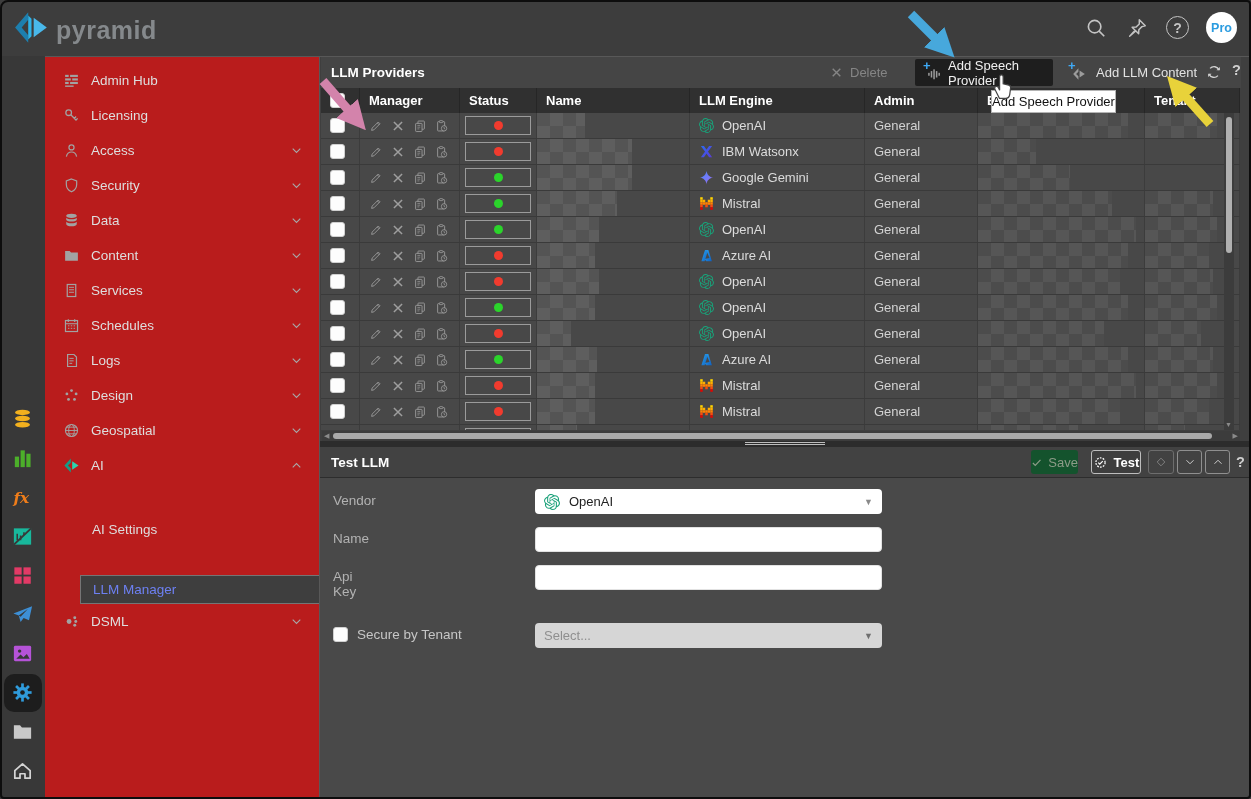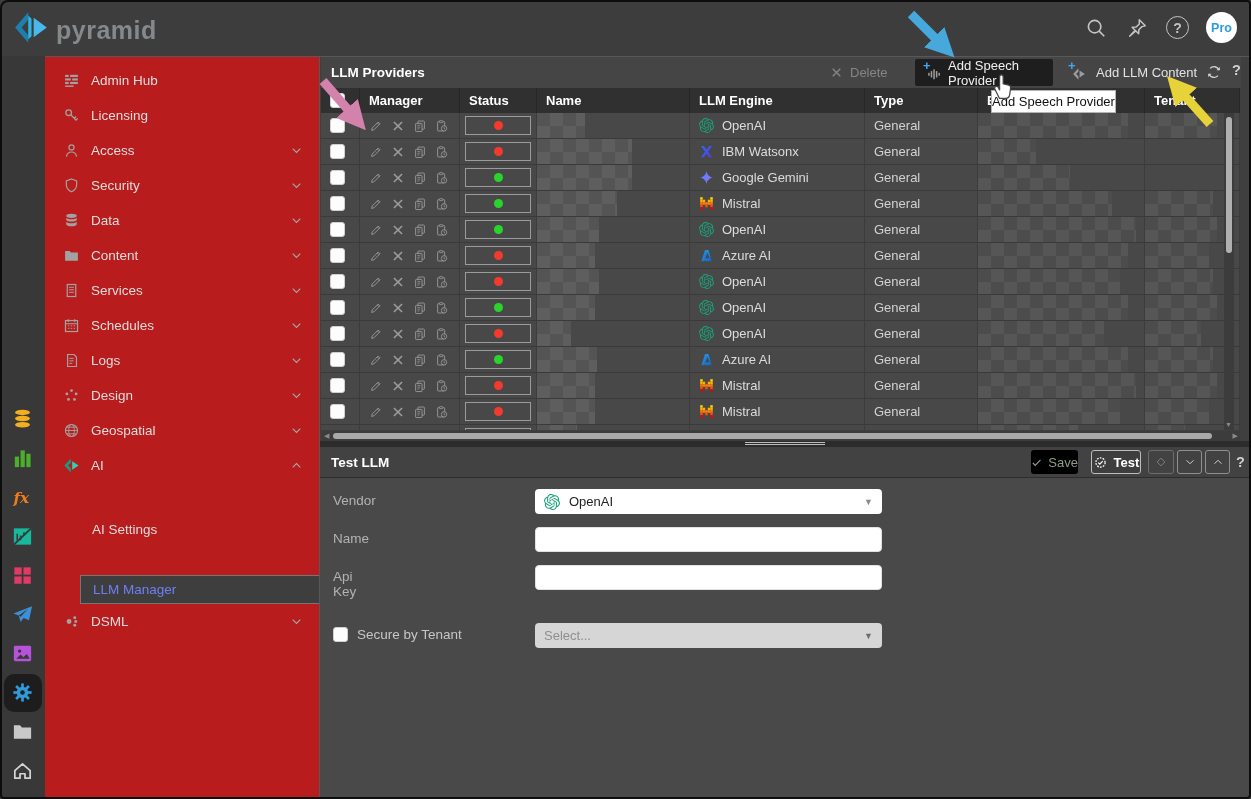--- a/index.html
+++ b/index.html
@@ -92,21 +92,21 @@
   
   .splitter { position:absolute; left:320px; top:441px; right:2px; height:6px; background:#2c2c2c; cursor:row-resize; }
   .grip { position:absolute; left:50%; top:1px; width:80px; height:4px; transform:translateX(-50%);
           background:linear-gradient(#bdbdbd 1px, transparent 1px, transparent 2px, #bdbdbd 2px, #bdbdbd 3px, transparent 3px); }
 
   
   .edit { position:absolute; left:320px; top:447px; right:2px; bottom:2px; background:#494949; }
   .edit-titlebar { position:absolute; left:0; top:0; right:0; height:31px; background:#424242; border-bottom:1px solid #2d2d2d; }
   .edit-title { position:absolute; left:11px; top:8px; font-weight:bold; color:#fff; font-size:13.5px; }
   .ebtn { position:absolute; top:3px; height:24px; display:flex; align-items:center; justify-content:center; gap:6px; border-radius:3px; cursor:pointer; font-size:13px; }
-  .btn-save { left:711px; width:47px; background:#000000; color:#8d9b88; }
+  .btn-save { left:711px; width:47px; background:#14532d; color:#8d9b88; }
   .btn-save svg { width:13px; height:13px; }
   .btn-test { left:771px; width:50px; background:#3e3e3e; border:1px solid #bdbdbd; color:#fff; font-weight:bold; }
   .btn-test svg { width:15px; height:15px; }
   .btn-sq { background:transparent; border:1px solid #8f8f8f; color:#cfcfcf; }
   .btn-diamond { left:828px; width:26px; color:#8a8a8a; border-color:#6d6d6d; }
   .btn-diamond svg, .btn-sq svg { width:12px; height:12px; }
   .btn-dn { left:857px; width:25px; }
   .btn-up { left:885px; width:25px; }
   .edit-help { position:absolute; left:916px; top:7px; color:#cfcfcf; font-weight:bold; font-size:14.5px; cursor:pointer; }
 
@@ -600,21 +600,21 @@
 </div>
 
 <div class="thead">
   <div class="th th-cb">
       <span class="cb"></span>
     </div>
   <div class="th">Manager</div>
   <div class="th">Status</div>
   <div class="th">Name</div>
   <div class="th">LLM Engine</div>
-  <div class="th">Type</div>
+  <div class="th">Admin</div>
   <div class="th">E</div>
   <div class="th">Tenant</div>
 </div>
 
 <div class="rows">
     <div class="trow">
     <div class="td td-cb">
         <span class="cb"></span>
       </div>
     <div class="td td-actions">

